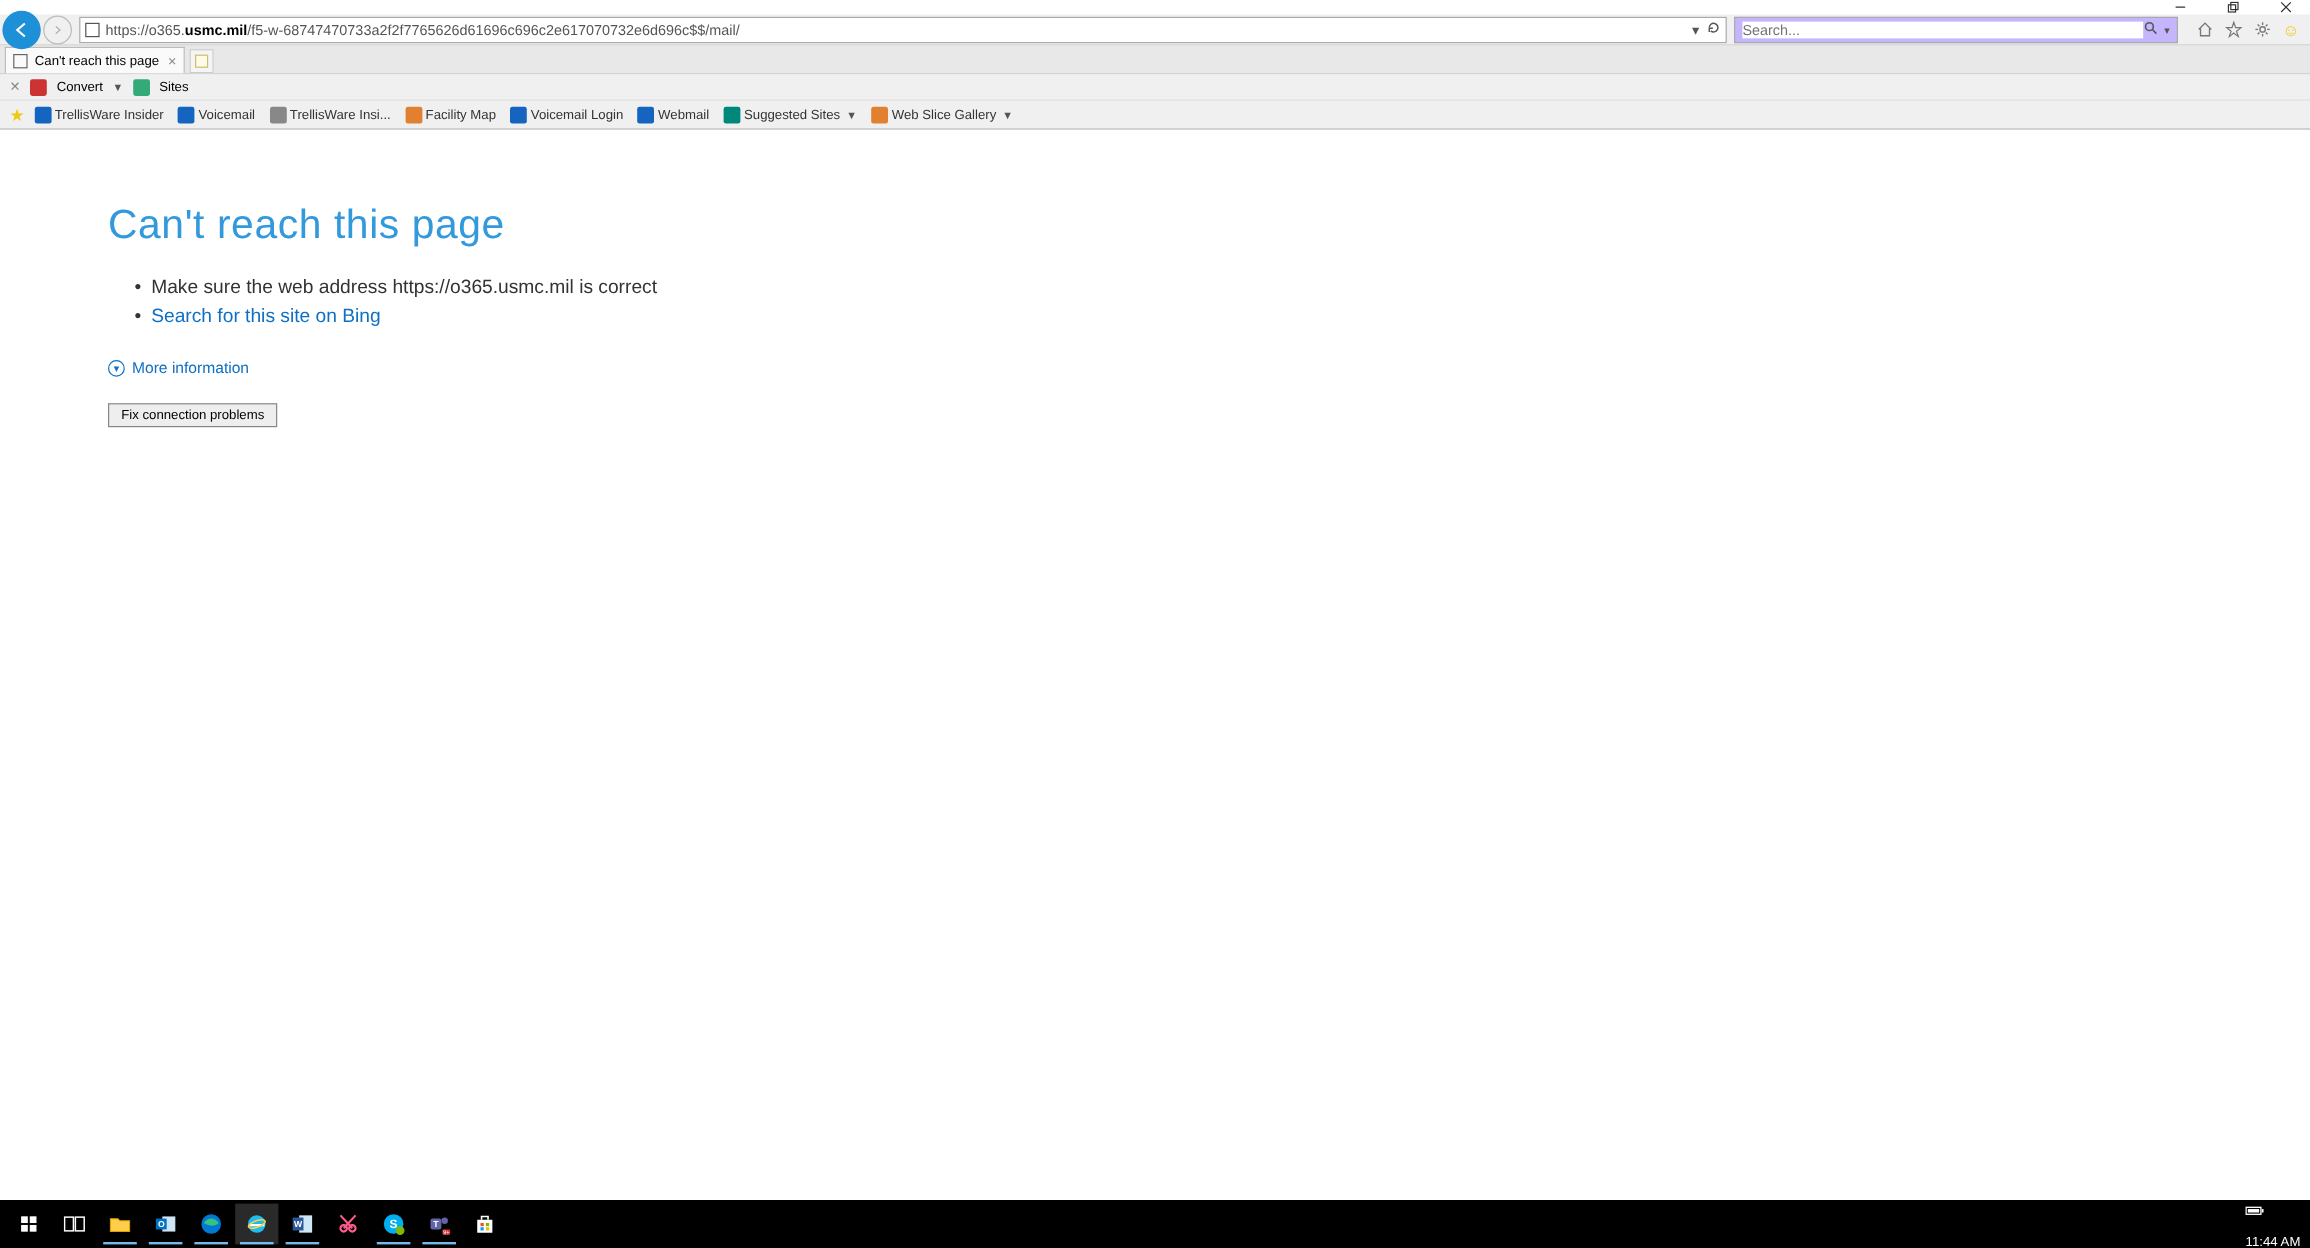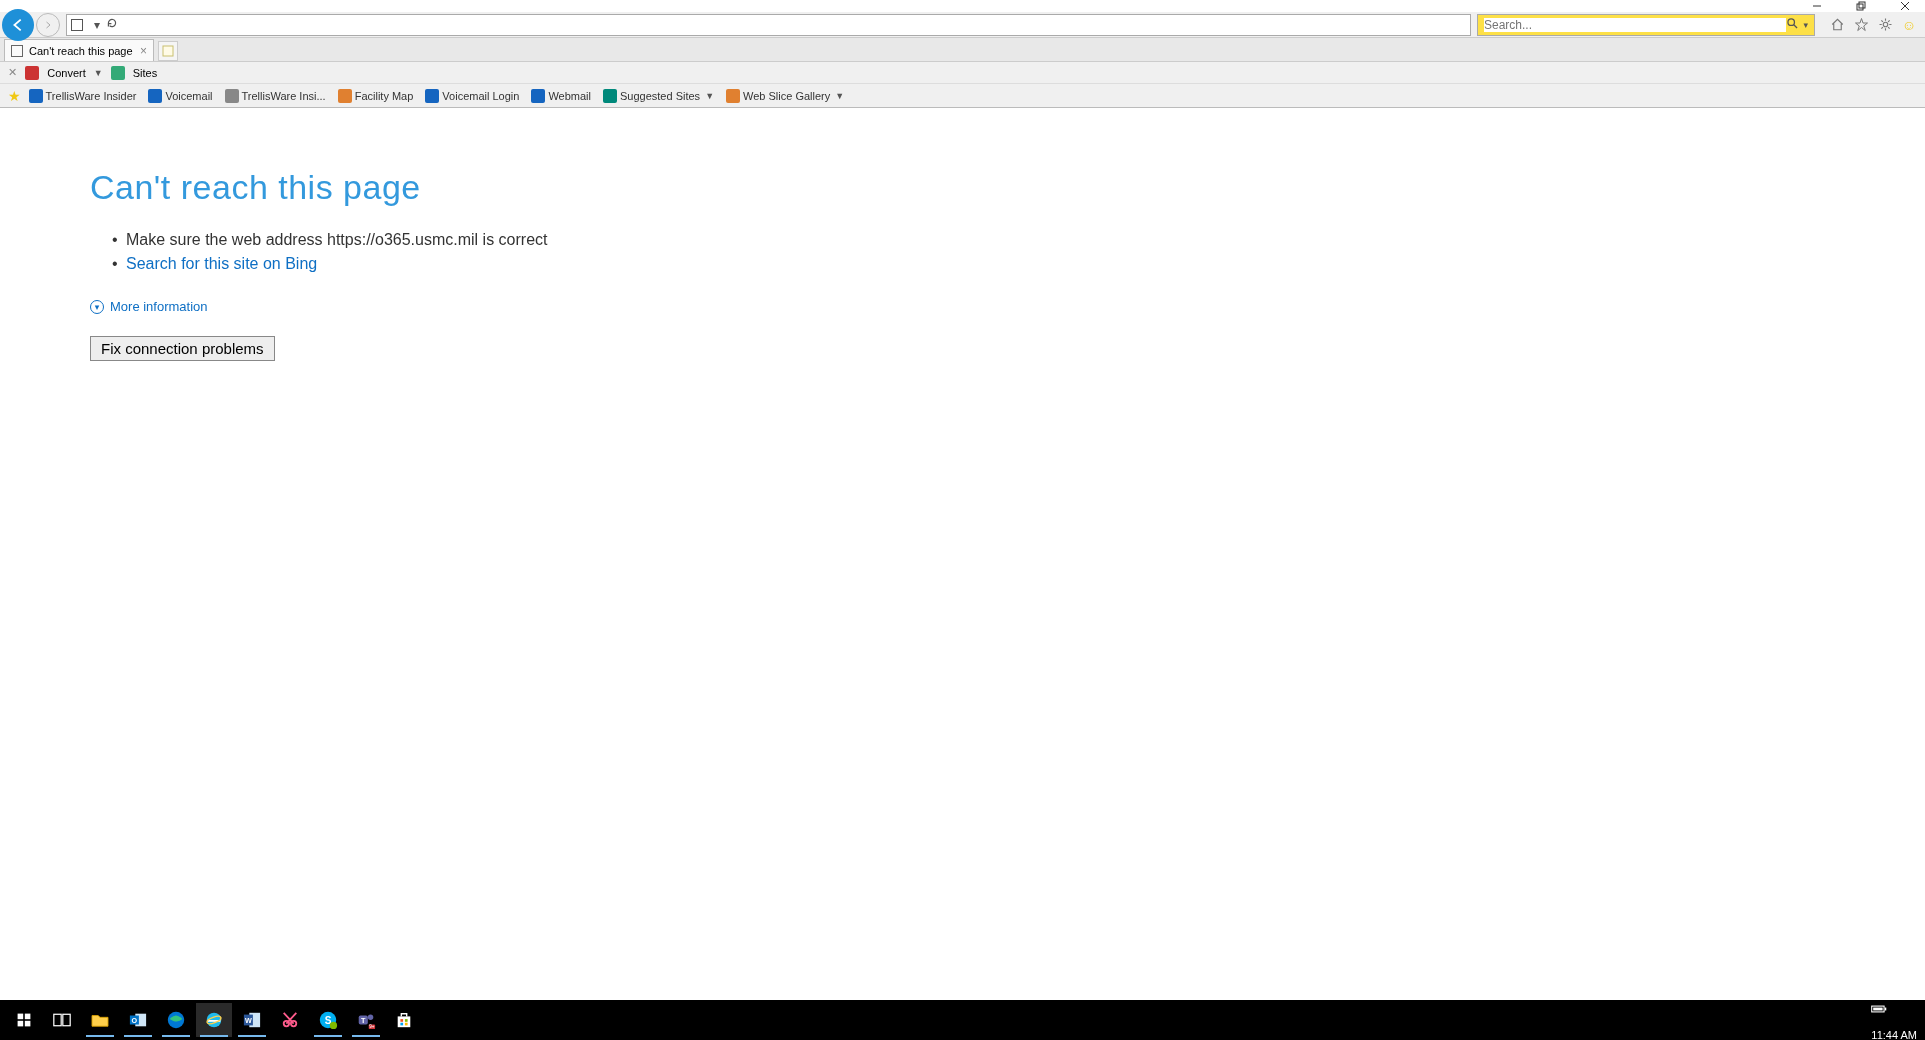--- a/index.html
+++ b/index.html
@@ -12,21 +12,21 @@
 
 
 .navbar { height: 26px; background: #f0f0f0; display: flex; align-items: center; border-bottom: 1px solid #ccc; }
 .nav-back { width: 32px; height: 32px; background: #1e90d8; border-radius: 50%; display:flex; align-items:center; justify-content:center; margin:-4px 2px -4px 2px; position:relative; z-index:2;}
 .nav-forward { width: 24px; height: 24px; border:1px solid #bbb; border-radius:50%; display:flex; align-items:center; justify-content:center; margin-right:6px;}
 .url-box { flex: 1; height: 22px; background:#fff; border:1px solid #aaa; display:flex; align-items:center; padding:0 4px; font-size:12px; color:#555; margin-right:6px;}
 .url-box .page-ic { width:12px; height:12px; border:1px solid #555; margin-right:5px; display:inline-block;}
 .url-box .url-text { flex:1; white-space:nowrap; overflow:hidden; }
 .url-box .url-text .domain { font-weight:bold; color:#000; }
 .url-box .refresh-ic, .url-box .drop-ic { margin-left:6px; cursor:pointer; color:#555;}
-.search-box { width: 338px; height:22px; background:#fde047; border:1px solid #aaa; display:flex; align-items:center; padding:0 6px; font-size:12px; color:#888; margin-right:6px;justify-content:flex-end;}
+.search-box { width: 370px; height:22px; background:#c4b5fd; border:1px solid #aaa; display:flex; align-items:center; padding:0 6px; font-size:12px; color:#888; margin-right:6px;justify-content:flex-end;}
 .search-box input { flex:1; border:none; outline:none; font-size:12px; }
 .ie-icons { display:flex; gap:8px; padding:0 8px; align-items:center;}
 .ie-icons .ic { width:16px; height:16px; display:flex; align-items:center; justify-content:center; color:#777; cursor:pointer;}
 .ie-icons .smiley { color:#f0c814; font-size:14px;}
 
 
 .tabbar { height: 24px; background:#e8e8e8; display:flex; align-items:flex-end; padding-left:4px; border-bottom:1px solid #ccc;}
 .tab { height:22px; background:#fafafa; border:1px solid #bbb; border-bottom:none; display:flex; align-items:center; padding:0 6px; font-size:11px; gap:6px; min-width:150px;}
 .tab .tab-ic { width:12px; height:12px; border:1px solid #666; display:inline-block;}
 .tab .tab-close { color:#888; cursor:pointer; font-size:12px; margin-left:auto;}
@@ -48,21 +48,21 @@
 
 
 .content { padding: 60px 0 0 90px; }
 .err-title { font-size: 34px; font-weight: 300; color:#3399dd; margin-bottom: 24px; letter-spacing:0.5px;}
 .err-list { list-style:none; margin-left:22px; }
 .err-list li { font-size:16px; color:#333; margin-bottom:6px; position:relative; padding-left:14px;}
 .err-list li::before { content:"•"; position:absolute; left:0; top:0; color:#333;}
 .err-list li a { color:#0e6fc4; text-decoration:none; cursor:pointer;}
 .more-info { margin-top:26px; display:flex; align-items:center; gap:6px; color:#0e6fc4; font-size:13px; cursor:pointer;}
 .more-info .chev { width:14px; height:14px; border:1px solid #0e6fc4; border-radius:50%; display:flex; align-items:center; justify-content:center; font-size:9px;}
-.fix-btn { margin-top:22px; padding:3px 10px; font-size:15px; background:#eee; border:1px solid #888; cursor:pointer;}
+.fix-btn { margin-top:22px; padding:3px 10px; font-size:11px; background:#eee; border:1px solid #888; cursor:pointer;}
 
 
 .taskbar { position:absolute; left:0; right:0; bottom:0; height:40px; background:#000; display:flex; align-items:center; }
 .taskbar .tb-left { display:flex; align-items:center; gap:2px; padding-left:6px;}
 .taskbar .tb-btn { width:36px; height:34px; display:flex; align-items:center; justify-content:center; cursor:pointer; position:relative;}
 .taskbar .tb-btn.active { background:#2a2a2a; }
 .taskbar .tb-btn .underline { position:absolute; bottom:0; left:4px; right:4px; height:2px; background:#76b9ed;}
 .taskbar .tb-right { margin-left:auto; display:flex; align-items:flex-start; gap:12px; padding-right:8px; color:#fff; font-size:11px;flex-direction:column;}
 .taskbar .tb-right .tray-ic { width:16px; height:16px; display:flex; align-items:center; justify-content:center;}
 .taskbar .clock { text-align:right; line-height:13px; font-size:11px;}
@@ -97,20 +97,23 @@
         <path d="M13 4 L6 10 L13 16" fill="none" stroke="#fff" stroke-width="2"></path>
       </svg>
   </div>
   <div class="nav-forward">
     <svg width="10" height="10" viewBox="0 0 20 20">
         <path d="M7 4 L14 10 L7 16" fill="none" stroke="#aaa" stroke-width="2"></path>
       </svg>
   </div>
   <div class="url-box">
     <span class="page-ic"></span>
+    <span class="url-text">
+      <span>https://o365.</span><span class="domain">usmc.mil</span><span>/f5-w-68747470733a2f2f7765626d61696c696c2e617070732e6d696c$$/mail/</span>
+    </span>
     <span class="drop-ic">▾</span>
     <span class="refresh-ic">
       <svg width="12" height="12" viewBox="0 0 20 20">
           <path d="M4 10a6 6 0 1 1 2 4.5" fill="none" stroke="#555" stroke-width="2"></path>
           <path d="M4 16 L4 11 L9 11" fill="none" stroke="#555" stroke-width="2"></path>
         </svg>
     </span>
   </div>
   <div class="search-box">
     <input placeholder="Search..." style="">

